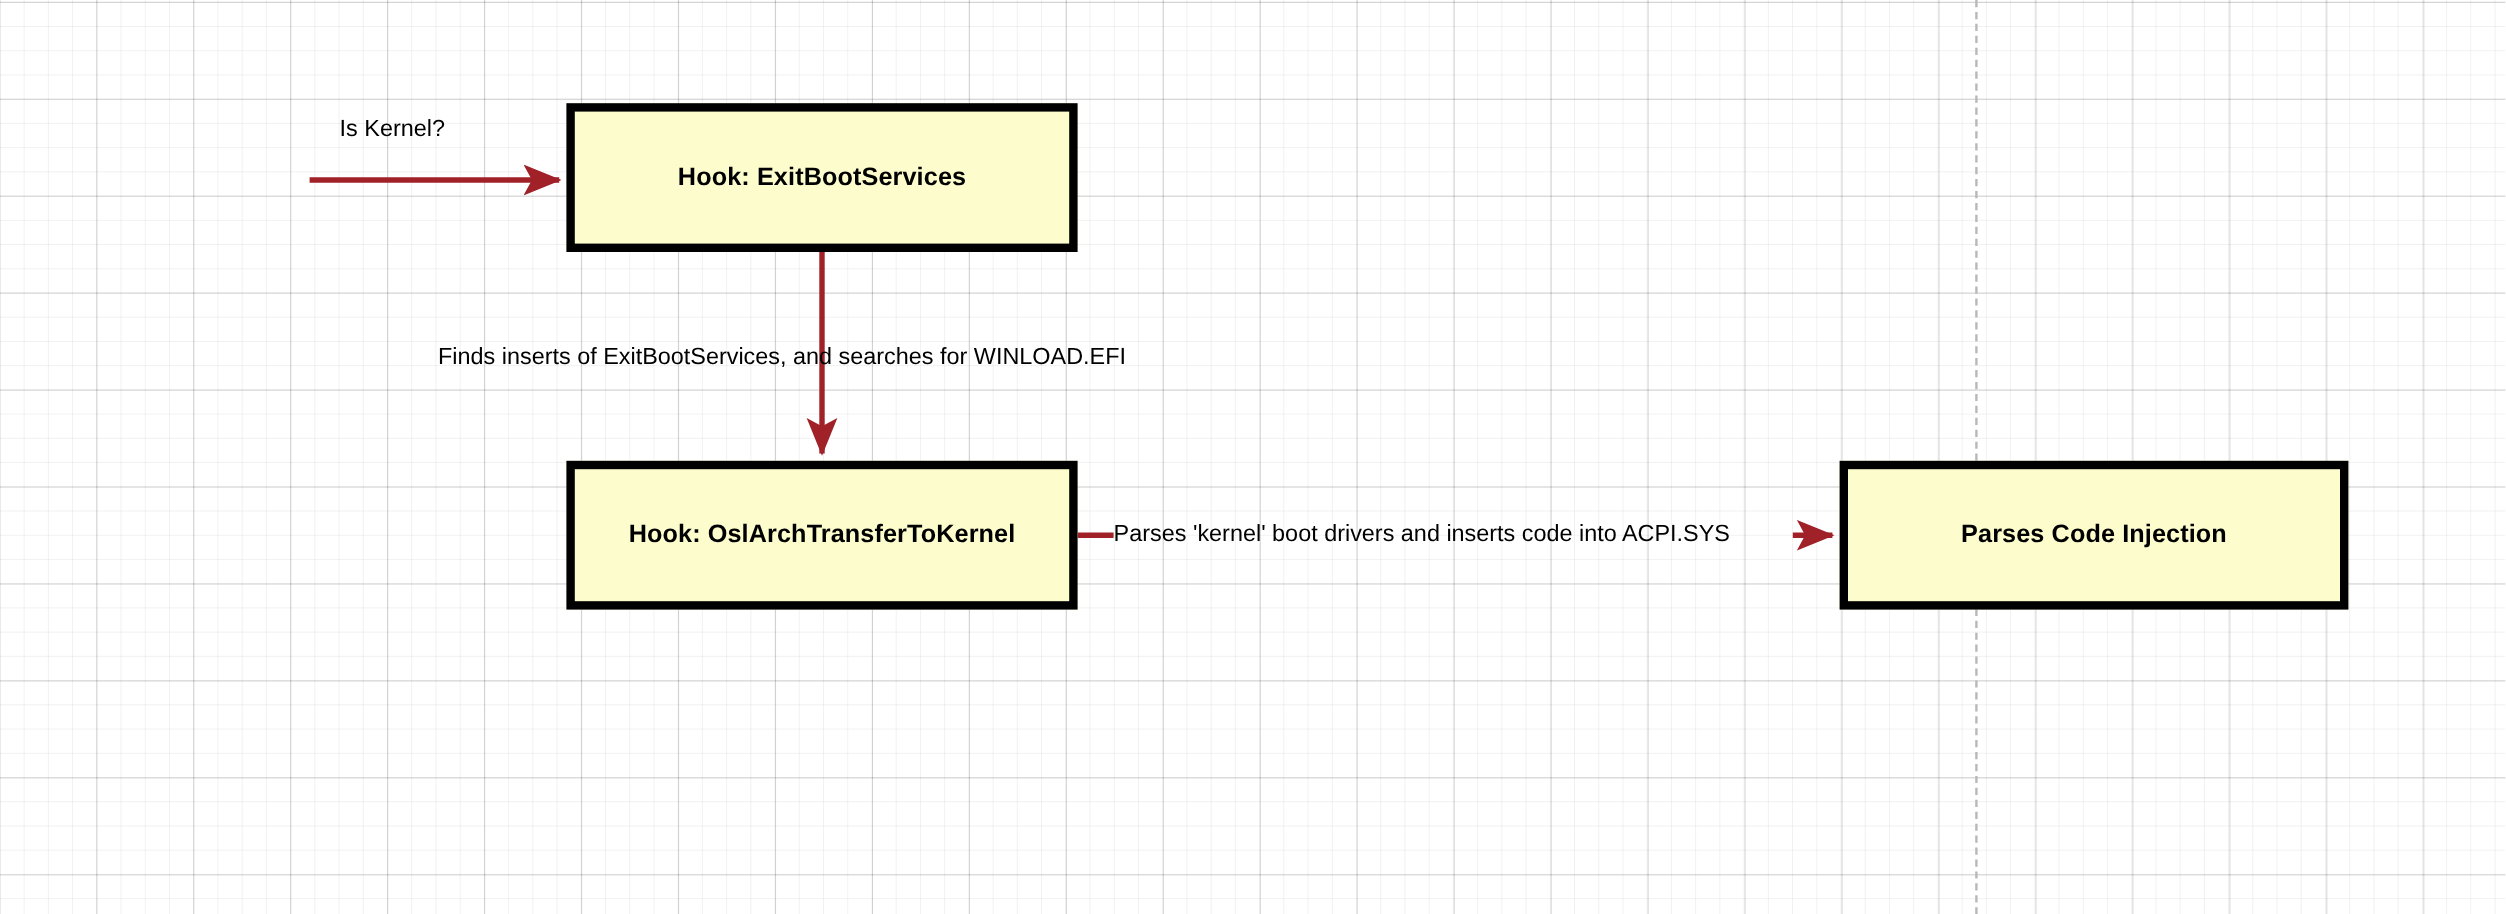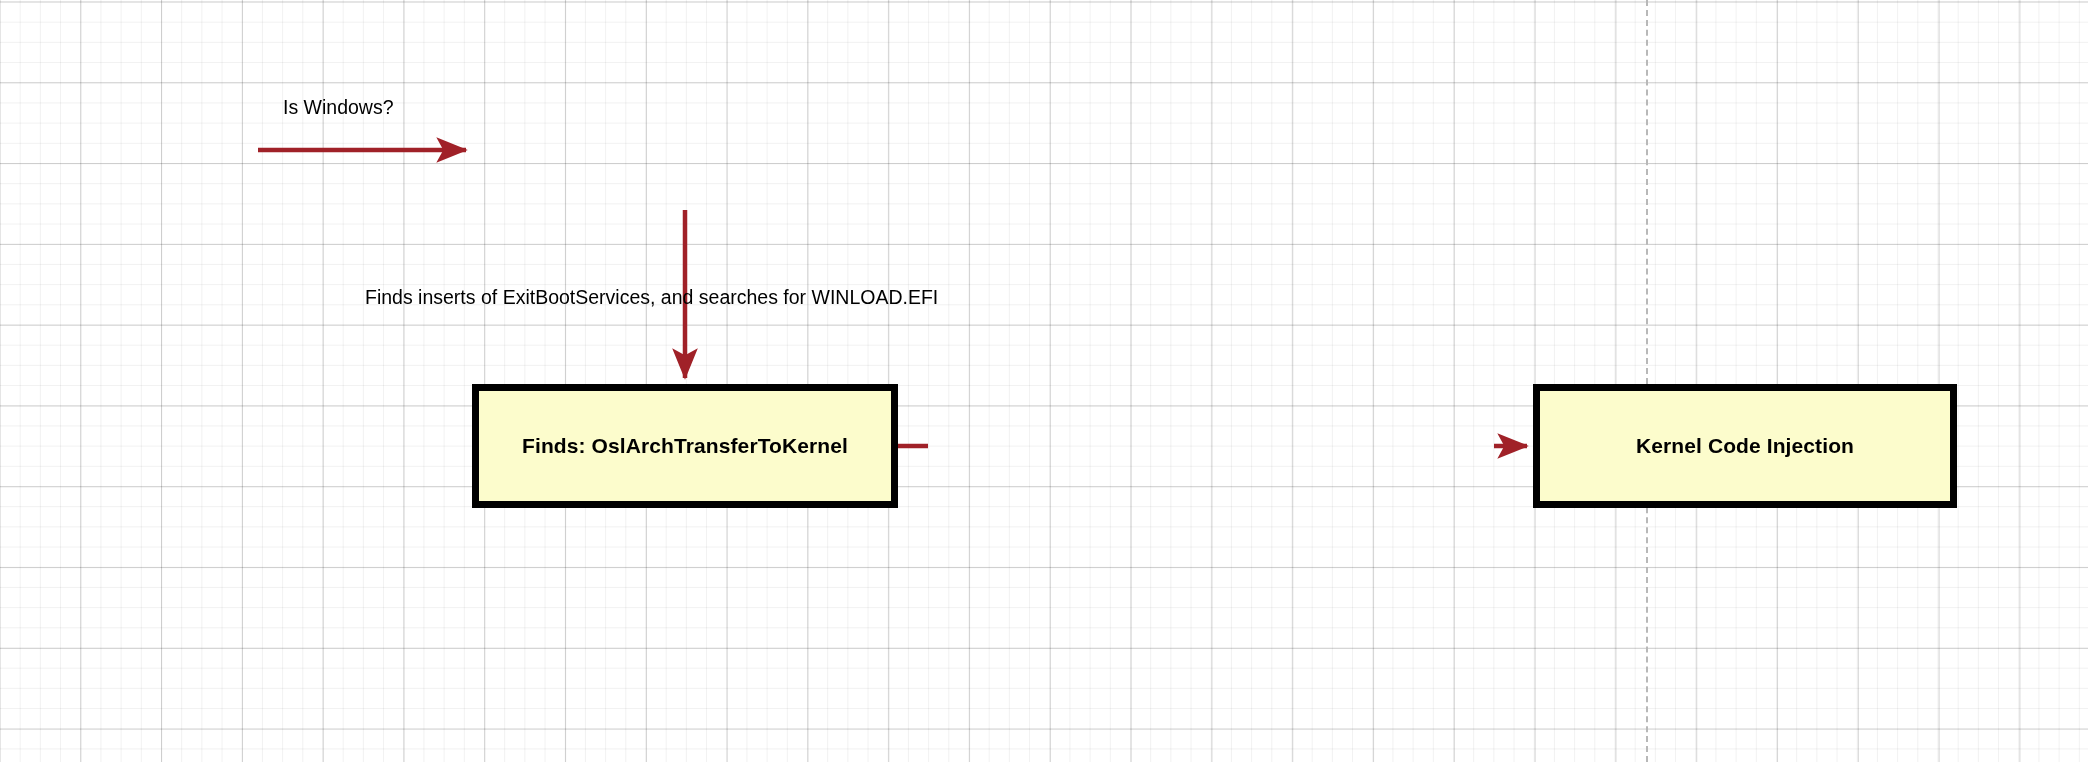--- a/index.html
+++ b/index.html
@@ -104,27 +104,31 @@
       <line x1="685" y1="210" x2="685" y2="378" stroke="#A02128" stroke-width="4.5" marker-end="url(#arrowhead)"></line>
     </g>
 
     <g>
       <line x1="898" y1="446" x2="928" y2="446" stroke="#A02128" stroke-width="4.5"></line>
       <line x1="1494" y1="446" x2="1527" y2="446" stroke="#A02128" stroke-width="4.5" marker-end="url(#arrowhead)"></line>
     </g>
   </svg>
 
 
+  <div class="node" style="left:472px; top:86px; width:426px; height:124px;">
+    <span class="node-label">Hook: ExitBootServices</span>
+  </div>
 
   <div class="node" style="left:472px; top:384px; width:426px; height:124px;">
-    <span class="node-label">Finds: OslArchTransferToKernel</span>
+    <span class="node-label">Hook: OslArchTransferToKernel</span>
   </div>
 
   <div class="node" style="left:1533px; top:384px; width:424px; height:124px;">
-    <span class="node-label">Kernel Code Injection</span>
+    <span class="node-label">Parses Code Injection</span>
   </div>
 
-  <div class="edge-label" style="left:283px; top:98px;">Is Windows?</div>
+  <div class="edge-label" style="left:283px; top:98px;">Is Kernel?</div>
 
   <div class="edge-label" style="left:365px; top:288px;">Finds inserts of ExitBootServices, and searches for WINLOAD.EFI</div>
 
+  <div class="edge-label" style="left:928px; top:436px;">Parses 'kernel' boot drivers and inserts code into ACPI.SYS</div>
 
 </div>
 
 </body></html>

